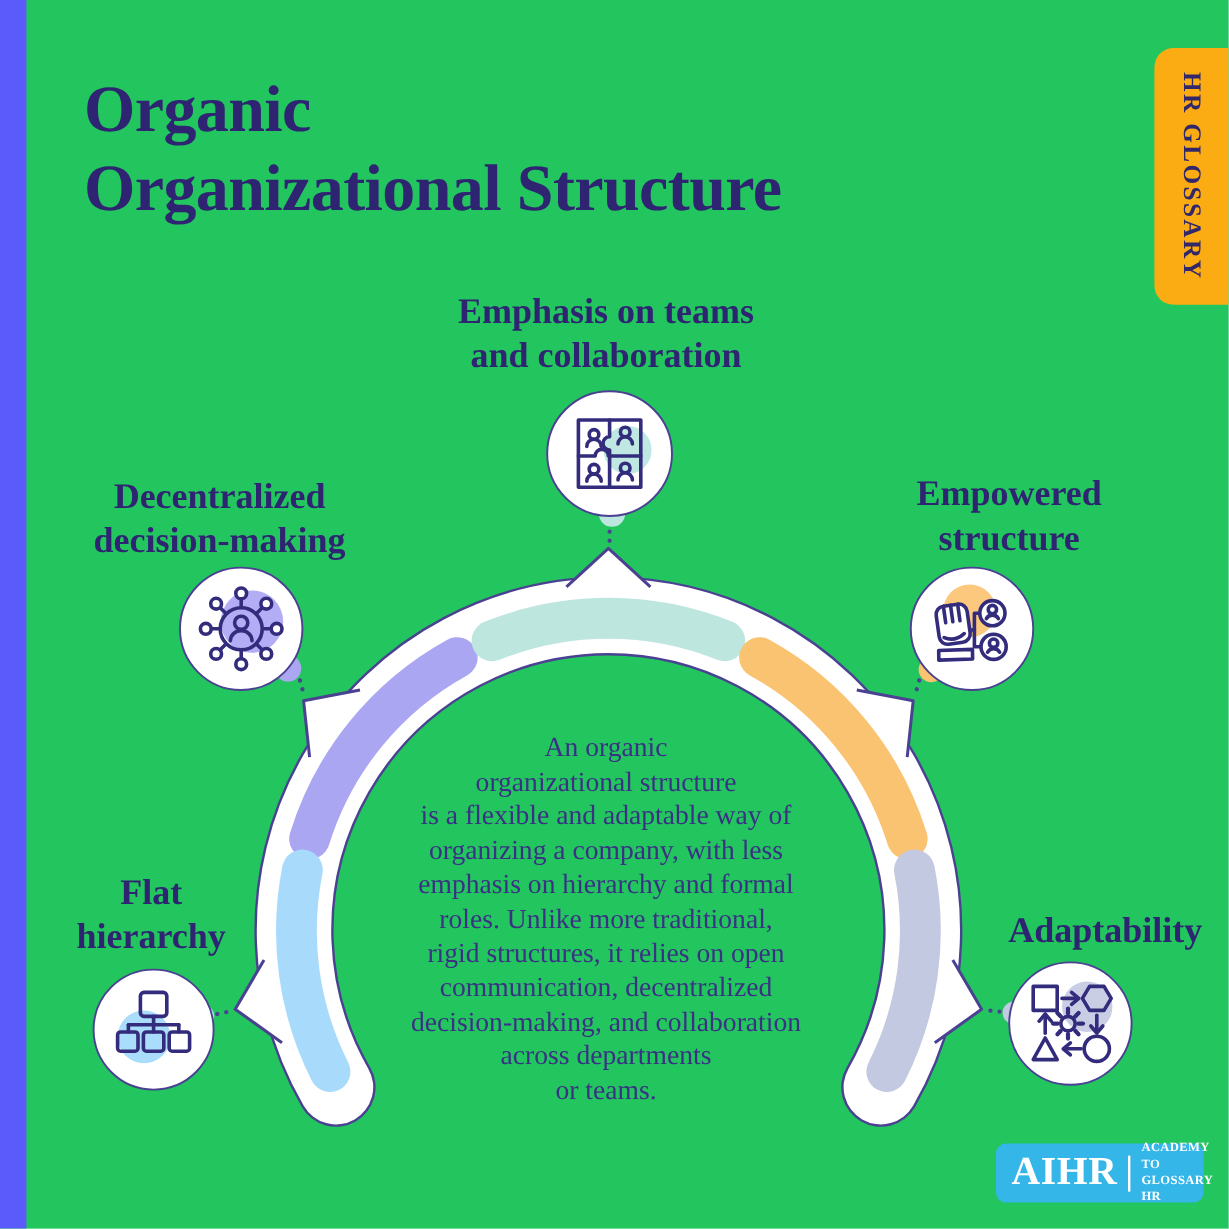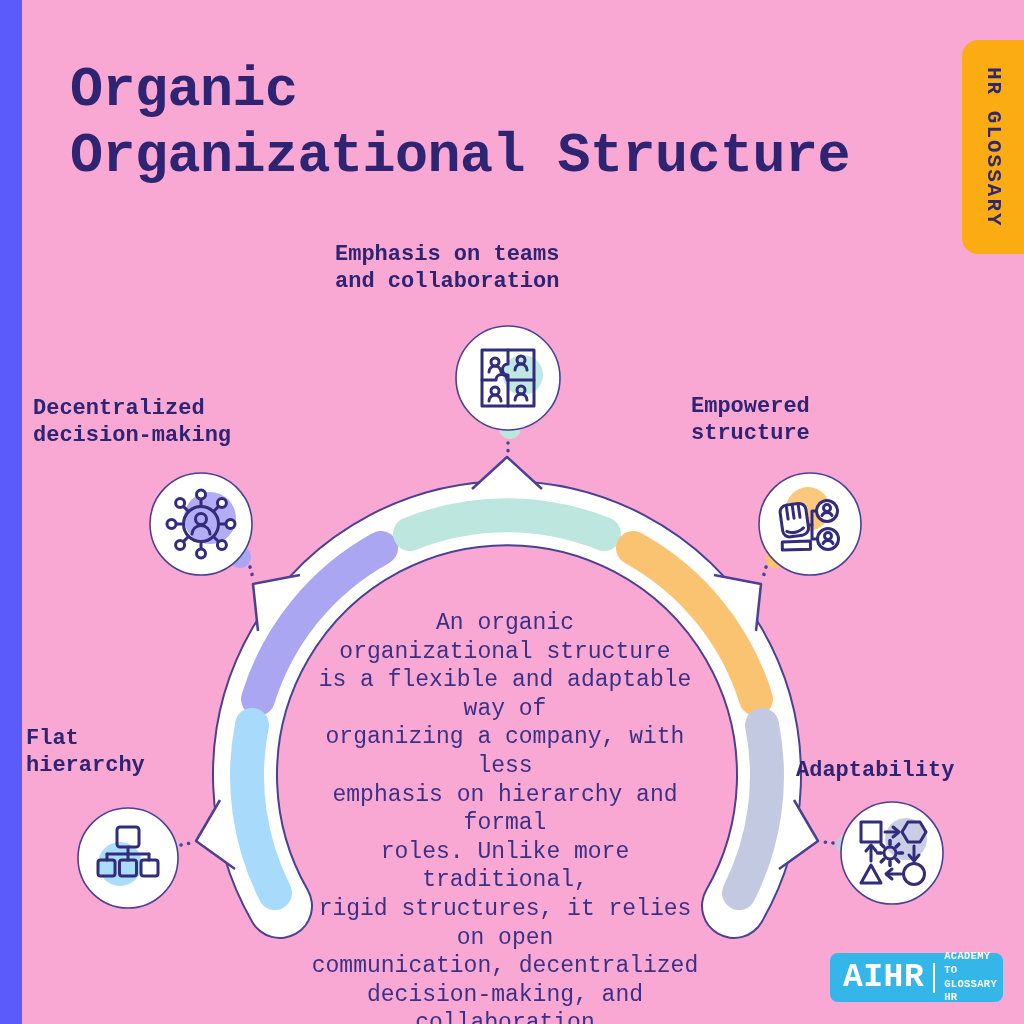--- a/index.html
+++ b/index.html
@@ -1,27 +1,27 @@
 <!DOCTYPE html>
 <html><head>
 <meta charset="utf-8">
 <style>
   html,body{margin:0;padding:0;background:#fff;}
-  .canvas{position:relative;width:1024px;height:1024px;background:#f9a8d4;overflow:hidden;
-          font-family:Liberation Mono, monospace;}
+  .canvas{position:relative;width:1024px;height:1024px;background:#22c55e;overflow:hidden;
+          font-family:Liberation Serif, serif;}
   .stripe{position:absolute;left:0;top:0;width:22px;height:1024px;background:#5B5BFC;}
   .title{position:absolute;left:70px;top:58px;width:860px;
          font-size:55px;font-weight:700;line-height:1.2;letter-spacing:-0.5px;
          color:#2E2472;white-space:pre-line;}
   .glossary-tab{position:absolute;right:0;top:40px;width:62px;height:214px;background:#FBAC12;
                 border-radius:16px 0 0 16px;display:flex;align-items:center;justify-content:center;}
   .glossary-tab span{writing-mode:vertical-rl;font-size:21px;font-weight:700;letter-spacing:2px;
                      color:#33276B;white-space:nowrap;}
-  .node-label{position:absolute;font-size:22px;font-weight:700;line-height:1.22;color:#2E2472;
-              text-align:left;white-space:pre-line;}
+  .node-label{position:absolute;font-size:30px;font-weight:700;line-height:1.22;color:#2E2472;
+              text-align:center;white-space:pre-line;}
   .lbl-teams{left:335px;top:242px;width:340px;}
   .lbl-decentralized{left:33px;top:396px;width:300px;}
   .lbl-empowered{left:691px;top:394px;width:300px;}
   .lbl-flat{left:26px;top:726px;width:200px;}
   .lbl-adaptability{left:796px;top:758px;width:250px;}
   .center-text{position:absolute;left:310px;top:583px;width:390px;
                font-size:23px;font-weight:400;line-height:28.6px;color:#3A3185;
                text-align:center;white-space:pre-line;margin-top:26px;}
   .diagram{position:absolute;left:0;top:0;width:1024px;height:1024px;}
   .logo{position:absolute;left:830px;top:953px;width:173px;height:49px;background:#35B6E8;

